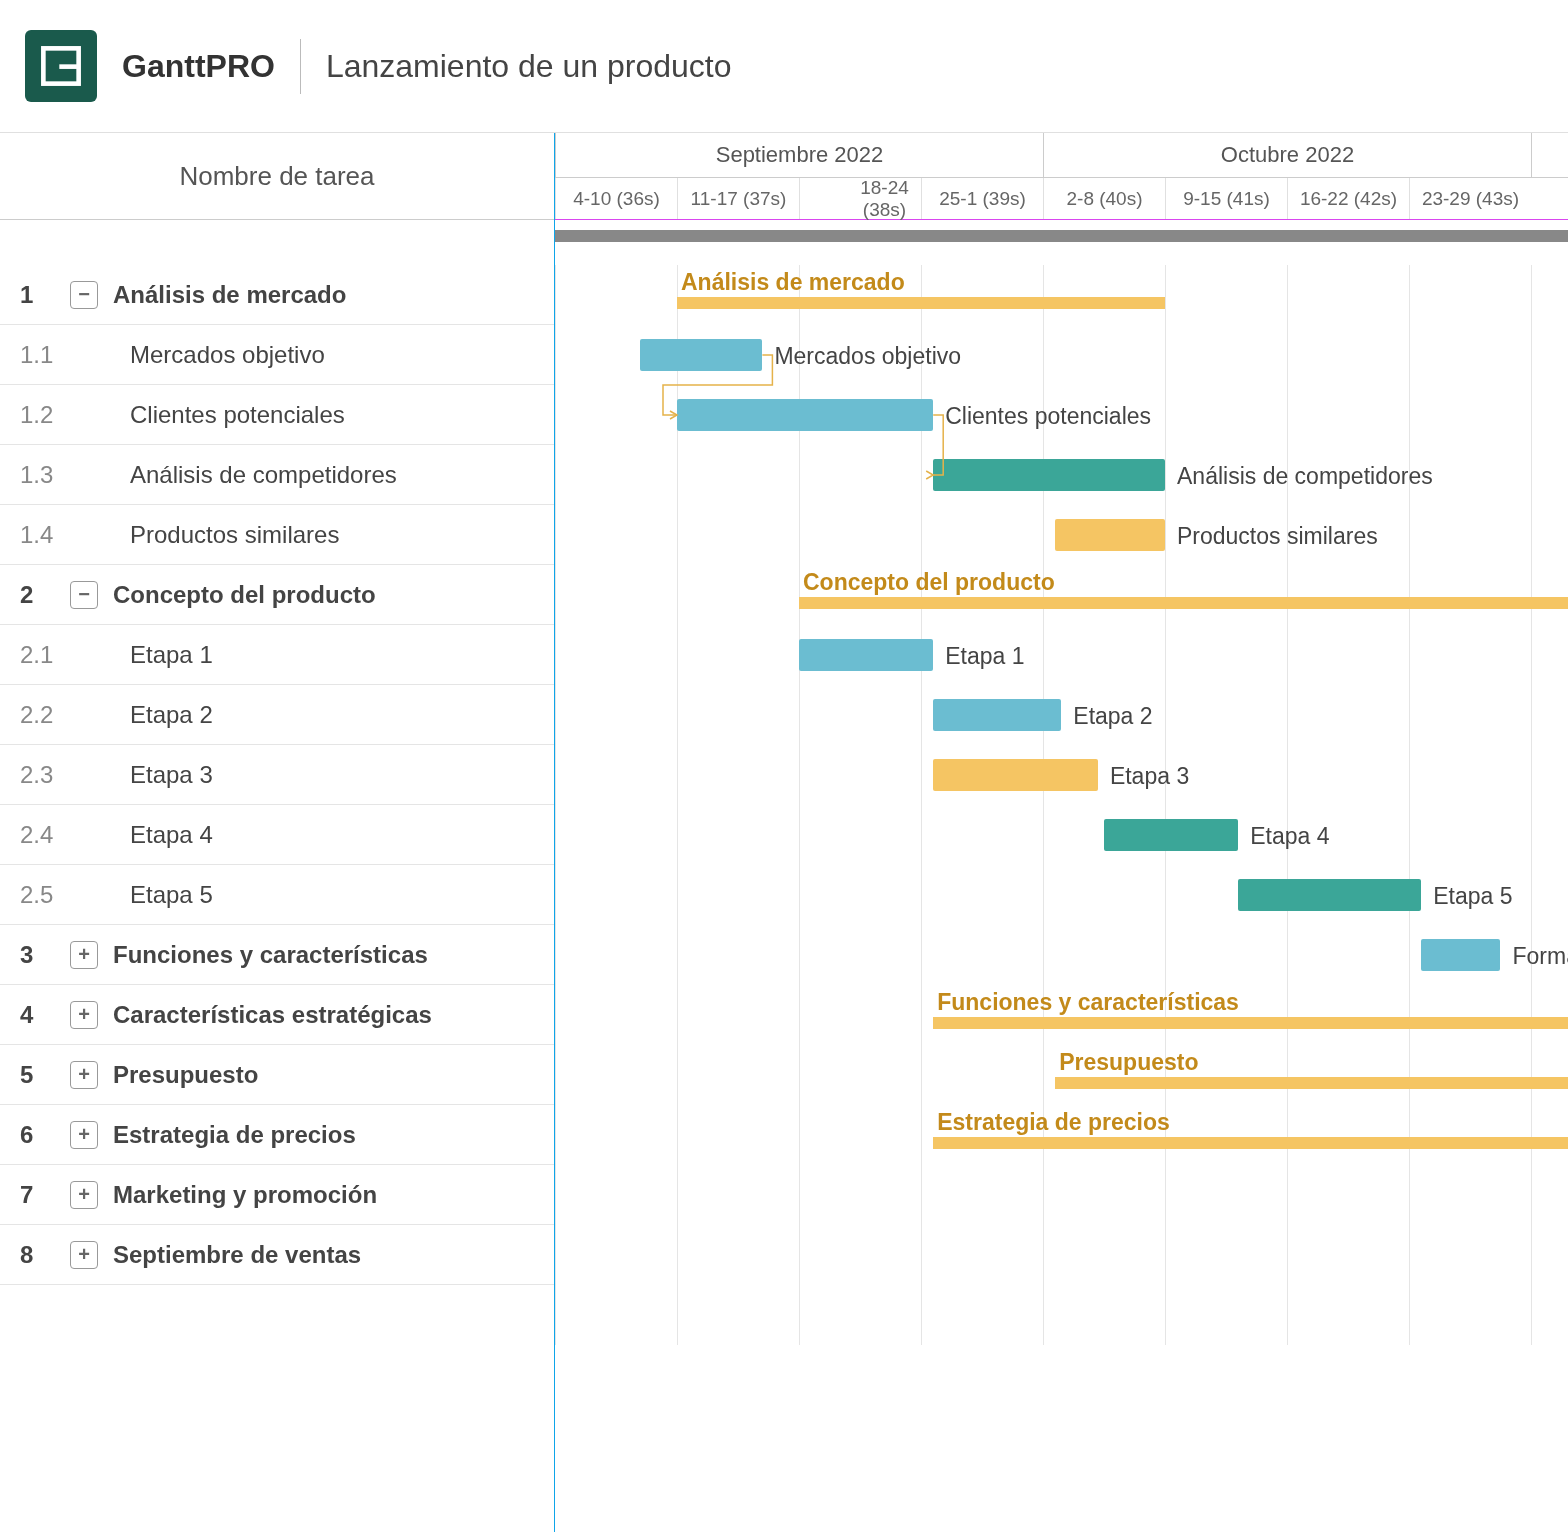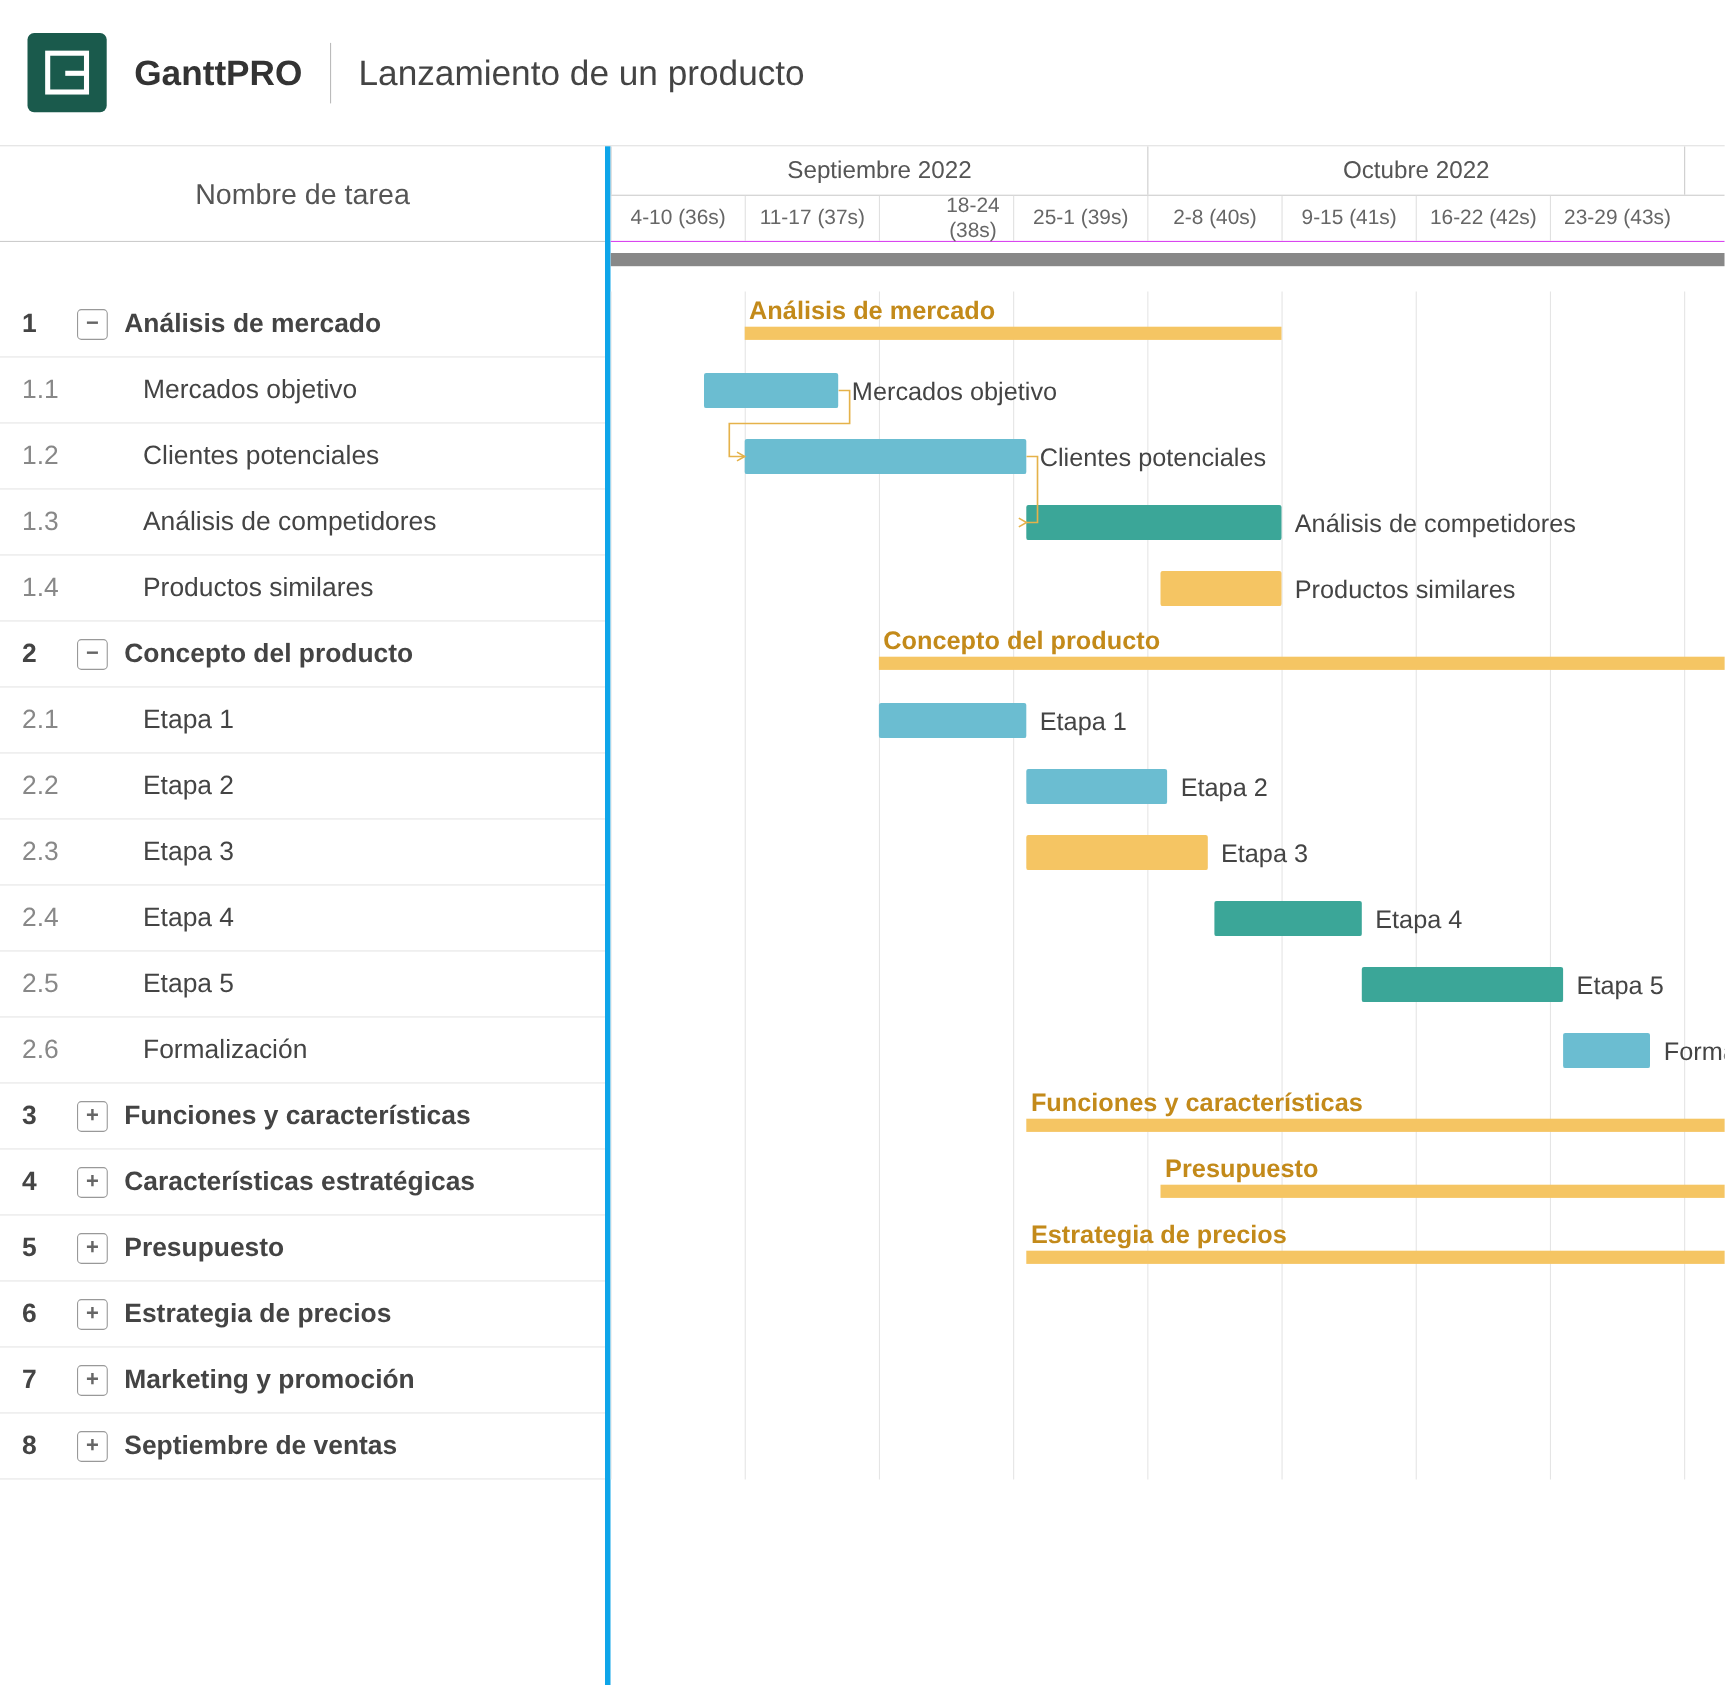--- a/index.html
+++ b/index.html
@@ -48,21 +48,21 @@
     font-size: 32px;
     font-weight: 400;
     color: #444;
   }
   .grid {
     display: flex;
     height: calc(100% - 133px);
   }
   .left {
     width: 555px;
-    border-right: 5px solid #0ea5e9;
+    border-right: 1px solid #0ea5e9;
     flex: 0 0 555px;
   }
   .right {
     flex: 1;
     position: relative;
     overflow: hidden;
   }
   .left-header-wrap {
     height: 87px;
     border-bottom: 1px solid #ccc;
@@ -269,24 +269,20 @@
             <div class="num">2.3</div>
             <div class="label">Etapa 3</div>
           </div>
           <div class="row sub">
             <div class="num">2.4</div>
             <div class="label">Etapa 4</div>
           </div>
           <div class="row sub">
             <div class="num">2.5</div>
             <div class="label">Etapa 5</div>
-          </div>
-          <div class="row sub">
-            <div class="num">2.6</div>
-            <div class="label">Formalización</div>
           </div>
           <div class="row group">
             <div class="num">3</div>
             <div class="toggle">+</div>
             <div class="label">Funciones y características</div>
           </div>
           <div class="row group">
             <div class="num">4</div>
             <div class="toggle">+</div>
             <div class="label">Características estratégicas</div>

